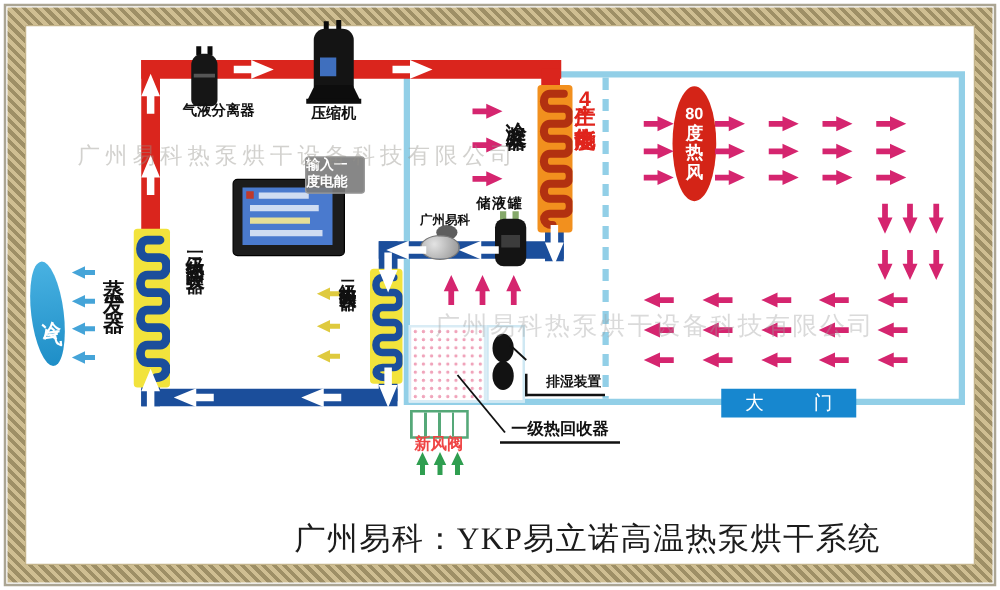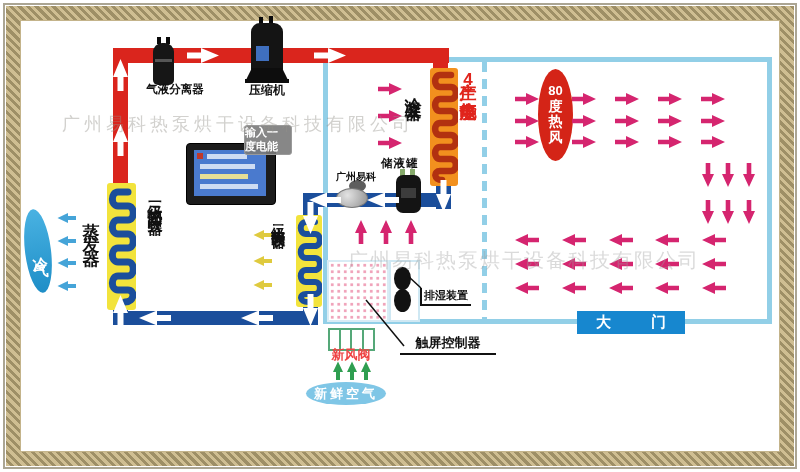--- a/index.html
+++ b/index.html
@@ -18,21 +18,21 @@
   .blue{background:#1b4e9b;}
   .lbl{position:absolute;color:#111;font-weight:bold;line-height:1.2;white-space:nowrap;}
   .v{writing-mode:vertical-rl;text-orientation:upright;}
   
   .room{position:absolute;left:323px;top:57px;width:449px;height:267px;
         border:5px solid #92cfe7;box-sizing:border-box;z-index:2;}
   .dash{position:absolute;left:482px;top:62px;width:5px;height:257px;z-index:2;
         background:repeating-linear-gradient(180deg,#92cfe7 0 10px,transparent 10px 17px);}
   .door{position:absolute;left:577px;top:311px;width:108px;height:23px;background:#1787cf;
         z-index:6;display:flex;align-items:center;justify-content:center;color:#fff;
-        font-size:15px;font-weight:bold;}
+        font-size:15px;font-weight:normal;}
   .door span{letter-spacing:40px;margin-right:-40px;}
   
   .pinkbox{position:absolute;left:327px;top:260px;width:62px;height:62px;z-index:3;
         background-color:#fff;border:2px solid #d9ecf5;box-sizing:border-box;
         background-image:radial-gradient(circle,#f0a3ba 1.3px,transparent 1.5px);
         background-size:6.5px 6.5px;}
   .fanbox{position:absolute;left:389px;top:260px;width:31px;height:62px;z-index:3;
         background:#fff;border:2px solid #cfe8f3;box-sizing:border-box;}
   .fan{position:absolute;width:17px;height:23px;background:#121212;border-radius:50%;z-index:4;}
   
@@ -169,43 +169,40 @@
 
     <div class="ell cold">
       <span class="v" style="font-size:15px;letter-spacing:6px;">冷气</span>
     </div>
     <div class="ell hotw">
       <span class="num">80</span>
       <span>度</span>
       <span>热</span>
       <span>风</span>
     </div>
-    <div class="ell fresh">
-      <span>新鲜空气</span>
-    </div>
 
     <div class="door">
       <span>大门</span>
     </div>
 
     <div class="lbl zl" style="left:139px;top:83px;width:72px;text-align:center;font-size:11.5px;">气液分离器</div>
     <div class="lbl zl" style="left:245px;top:83px;width:44px;text-align:center;font-size:12px;">压缩机</div>
     <div class="grey-tag">
       <div>输入一</div>
       <div>度电能</div>
     </div>
     <div class="lbl v zl" style="left:402px;top:83px;font-size:17px;letter-spacing:4px;">冷凝器</div>
     <div class="lbl v zl" style="left:457px;top:70px;font-size:17px;color:#e0241c;">产生4度电热能</div>
     <div class="lbl zl" style="left:381px;top:157px;width:52px;text-align:left;font-size:11.5px;letter-spacing:1px;">储液罐</div>
     <div class="lbl zl" style="left:328px;top:171px;width:56px;text-align:center;font-size:10px;">广州易科</div>
     <div class="lbl v zl" style="left:146px;top:189px;font-size:15px;letter-spacing:4px;">三级热回收器</div>
     <div class="lbl v zl" style="left:80px;top:209px;font-size:17px;letter-spacing:14px;">蒸发器</div>
     <div class="lbl v zl" style="left:270px;top:214px;font-size:14px;letter-spacing:2px;">二级热回收器</div>
-    <div class="lbl zl" style="left:400px;top:335px;width:96px;font-size:13px;border-bottom:2px solid #111;padding-bottom:2px;text-align:center;">触屏控制器</div>
-    <div class="lbl zl" style="left:420px;top:288px;font-size:11px;border-left:2px solid #111;border-bottom:2px solid #111;padding:1px 3px 2px 2px;">排湿装置</div>
+    <div class="lbl zl" style="left:400px;top:335px;width:96px;font-size:13px;border-bottom:2px solid #111;padding-bottom:2px;text-align:center;">一级热回收器</div>
+    <div class="lbl zl" style="left:420px;top:299px;font-size:11px;border-left:2px solid #111;border-bottom:2px solid #111;padding:1px 3px 2px 15px;">排湿装置</div>
     <div class="lbl zl" style="left:324px;top:347px;width:54px;text-align:center;font-size:13px;color:#ef4444;">新风阀</div>
 
     <svg id="arrows" width="800" height="472" viewBox="0 0 800 472">
       <defs>
         <path id="aw" d="M-16 -3 H-2 V-7.5 L16 0 L-2 7.5 V3 H-16 Z"></path>
         <path id="ap" d="M-12 -2.3 H-1 V-6 L12 0 L-1 6 V2.3 H-12 Z"></path>
         <path id="as" d="M-9 -2 H-1 V-5 L9.5 0 L-1 5 V2 H-9 Z"></path>
       </defs>
       <line x1="408" y1="276" x2="421" y2="288" stroke="#111" stroke-width="1.5"></line>
       <line x1="366" y1="300" x2="404" y2="346" stroke="#111" stroke-width="1.5"></line>
@@ -268,14 +265,15 @@
         <use href="#as" xlink:href="#as" fill="#dfca3e" transform="translate(263 285) rotate(180)"></use>
         <use href="#as" xlink:href="#as" fill="#45a4d8" transform="translate(67 218) rotate(180)"></use>
         <use href="#as" xlink:href="#as" fill="#45a4d8" transform="translate(67 241) rotate(180)"></use>
         <use href="#as" xlink:href="#as" fill="#45a4d8" transform="translate(67 263) rotate(180)"></use>
         <use href="#as" xlink:href="#as" fill="#45a4d8" transform="translate(67 286) rotate(180)"></use>
         <use href="#as" xlink:href="#as" fill="#2f9e50" transform="translate(338 371) rotate(-90)"></use>
         <use href="#as" xlink:href="#as" fill="#2f9e50" transform="translate(352 371) rotate(-90)"></use>
         <use href="#as" xlink:href="#as" fill="#2f9e50" transform="translate(366 371) rotate(-90)"></use>
       </svg>
 
+    <div class="caption">广州易科：YKP易立诺高温热泵烘干系统</div>
   </div>
 </div>
 
 </body></html>

